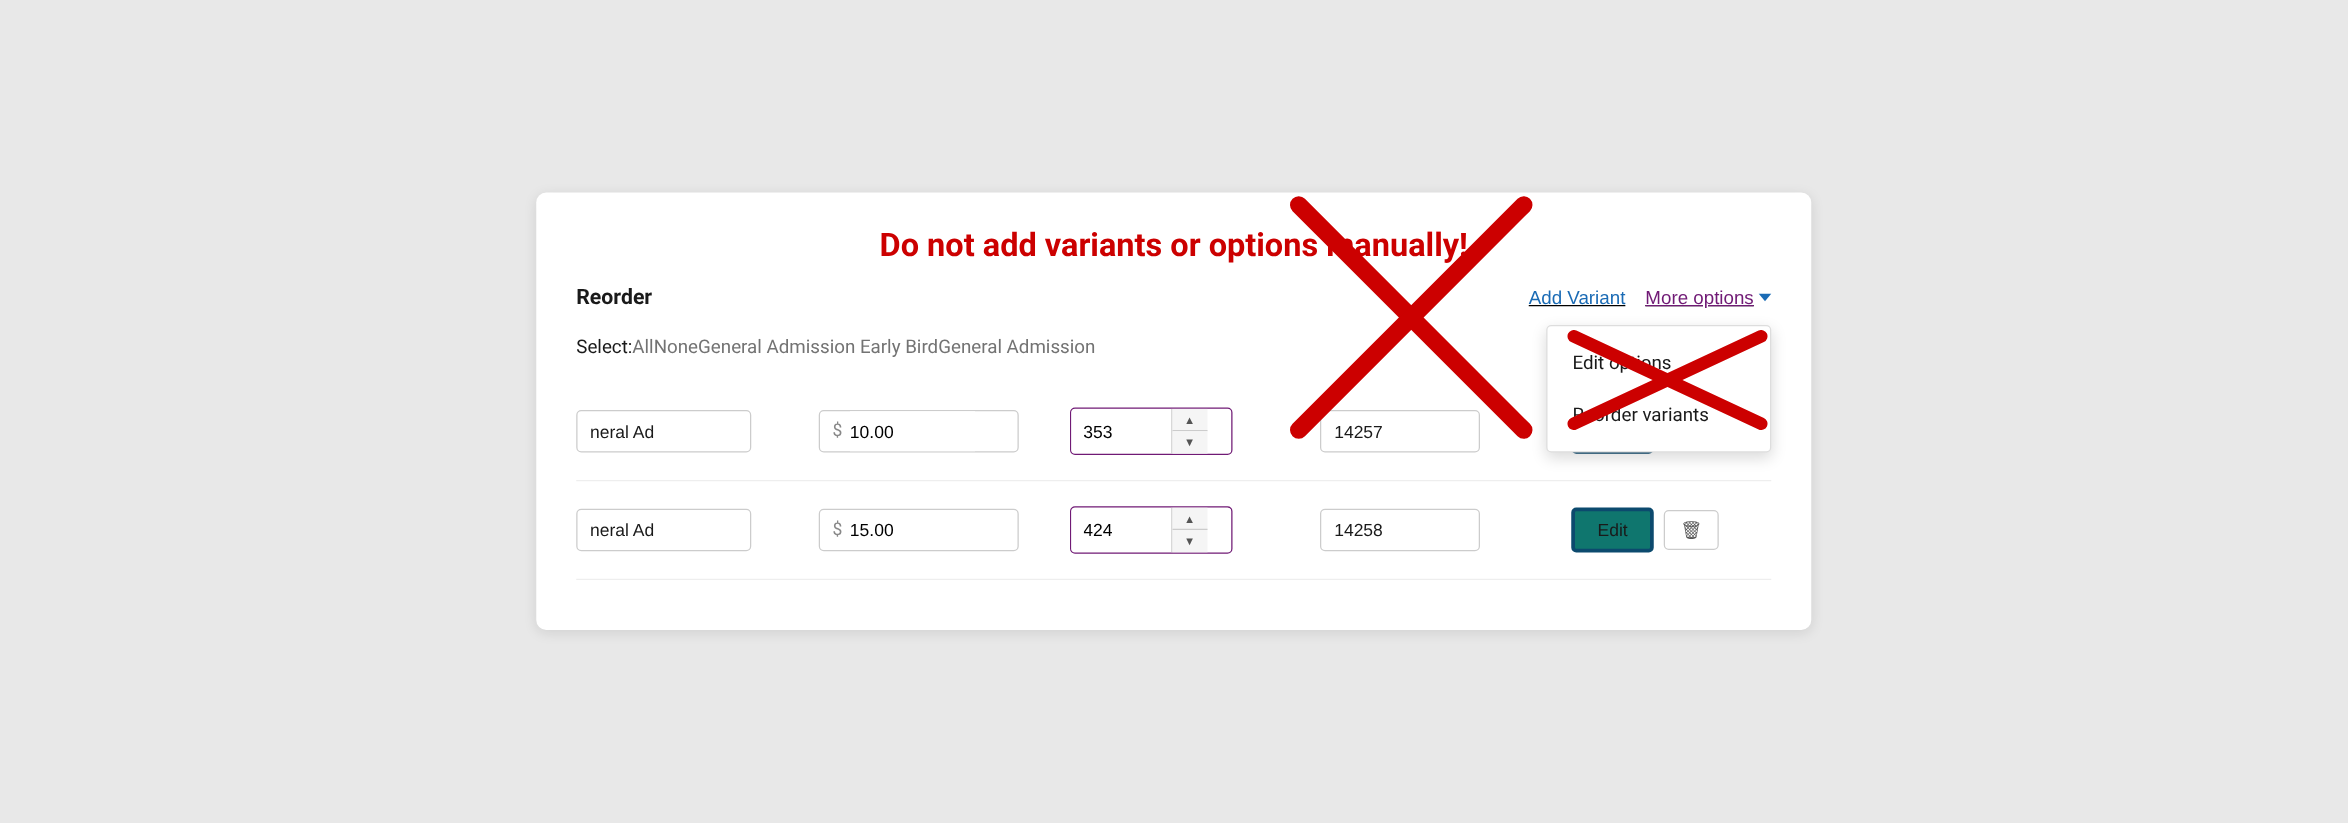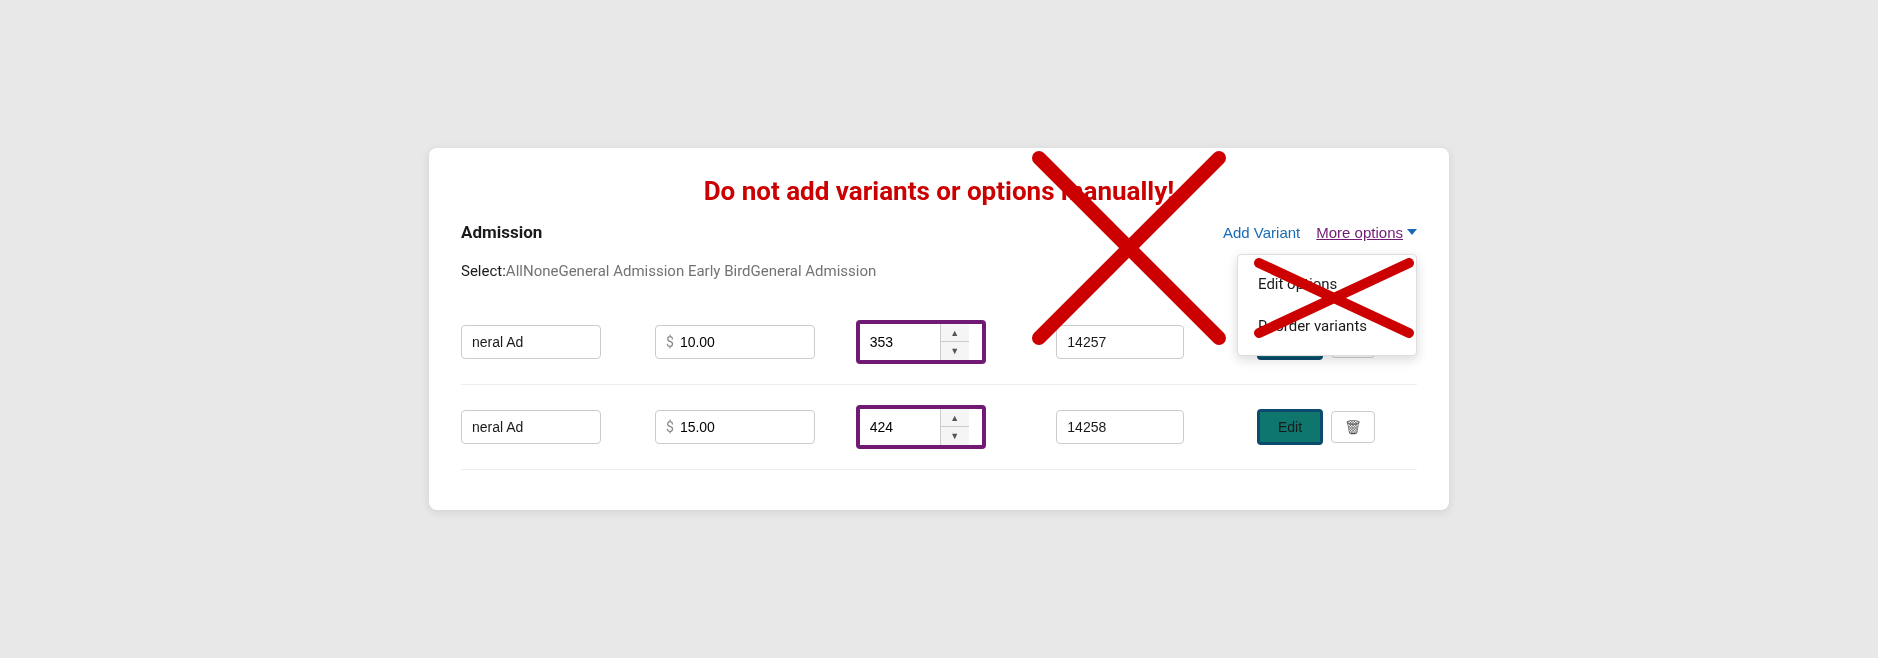--- a/index.html
+++ b/index.html
@@ -42,20 +42,21 @@
       font-size: 17px;
       font-weight: 700;
       color: #1a1a1a;
     }
 
     .header-actions {
       display: flex;
       align-items: flex-start;
       gap: 16px;
       position: relative;
+      text-decoration: underline;
     }
 
     .add-variant-btn {
       color: #1a6bb5;
       font-size: 15px;
       font-weight: 500;
       cursor: pointer;
       text-decoration: none;
       background: none;
       border: none;
@@ -169,21 +170,21 @@
       border: none;
       outline: none;
       font-size: 14px;
       width: 100px;
       padding: 8px 0;
     }
 
     .quantity-wrapper {
       display: flex;
       align-items: center;
-      border: 4px solid #701a75;
+      border: 1px solid #701a75;
       border-radius: 4px;
       width: 130px;
       overflow: hidden;
     }
 
     .quantity-input {
       border: none;
       outline: none;
       font-size: 14px;
       width: 80px;
@@ -270,21 +271,21 @@
     }
   </style>
 </head>
 <body>
 
 <div class="main-panel">
 
   <div class="warning-text">Do not add variants or options manually!</div>
 
   <div class="header-row">
-    <span class="variants-title">Admission</span>
+    <span class="variants-title">Reorder</span>
     <div class="header-actions">
       <button class="add-variant-btn">Add Variant</button>
       <button class="more-options-btn">
         <span>More options</span>
         <span class="dropdown-arrow"></span>
       </button>
 
       <div class="dropdown-menu">
         <div class="dropdown-item">Edit options</div>
         <div class="dropdown-item">Reorder variants</div>

